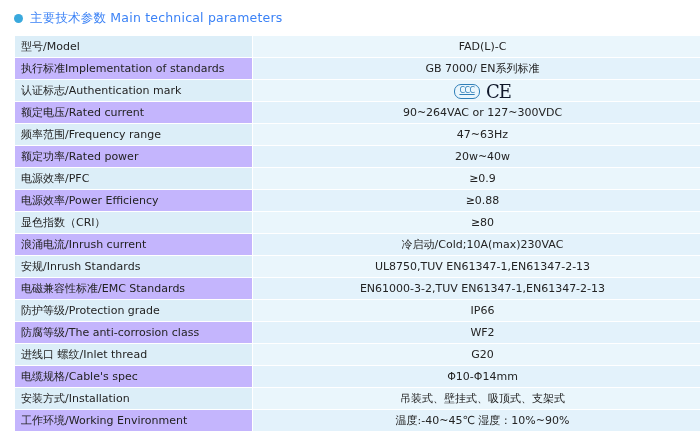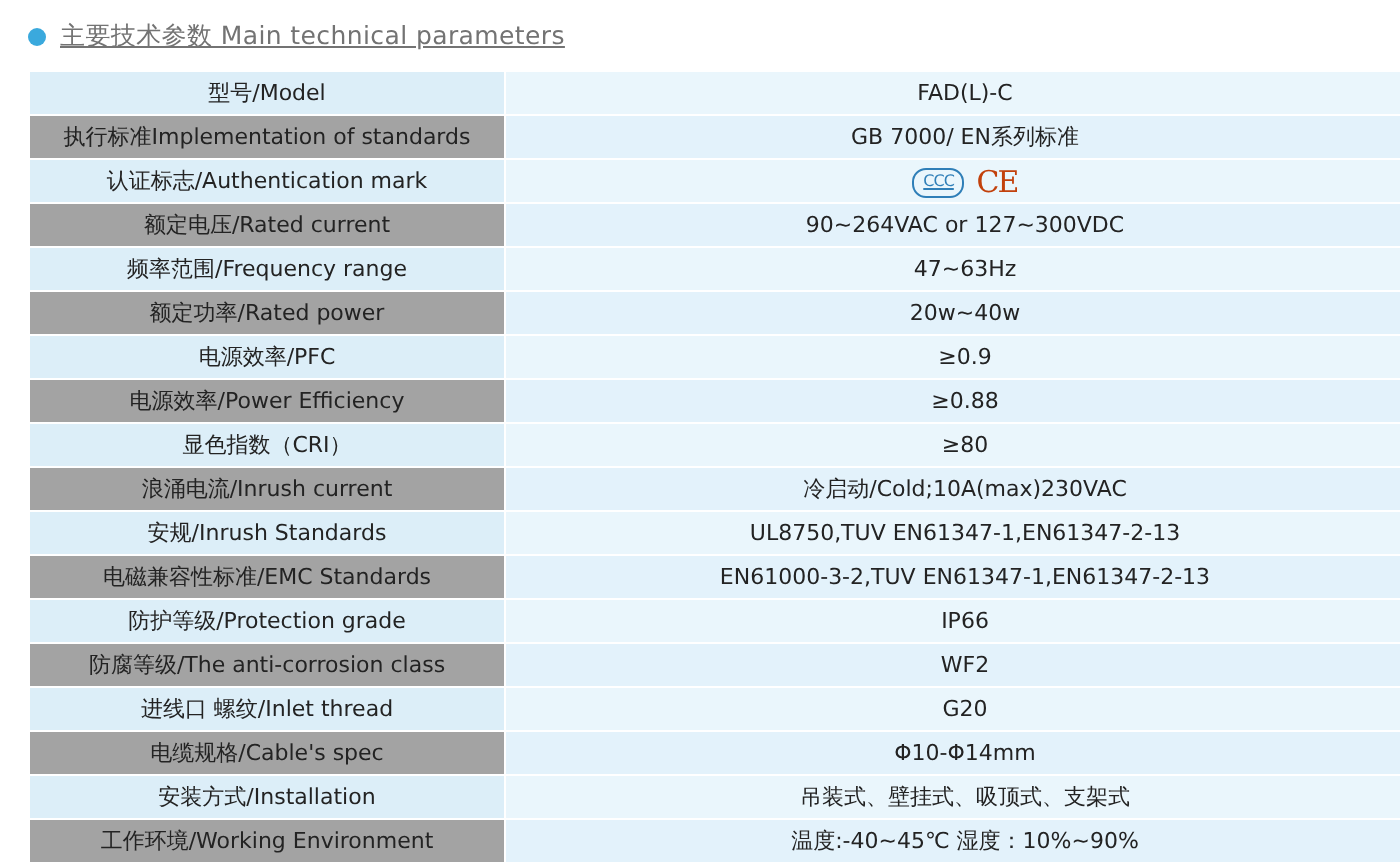--- a/index.html
+++ b/index.html
@@ -29,54 +29,53 @@
   .bullet {
     width: 9px;
     height: 9px;
     border-radius: 50%;
     background: #3aa9dd;
     margin-right: 7px;
     flex: 0 0 auto;
   }
   .title-text {
     font-size: 12.5px;
-    color: #737373;
+    color: #3b82f6;
     letter-spacing: 0.2px;
     white-space: nowrap;
-    text-decoration: underline;
   }
   table.spec {
     border-collapse: collapse;
     table-layout: fixed;
     width: 672px;
     margin: 0 auto;
     margin-left: 14px;
   }
   table.spec td {
     border: 1px solid #ffffff;
     font-size: 11px;
     height: 21px;
     line-height: 14px;
     padding: 0 6px;
     color: #232323;
     vertical-align: middle;
   }
   td.label {
     width: 225px;
     background: #dceef8;
-    text-align: center;
+    text-align: left;
     padding-left: 12px;
   }
   td.value {
     width: 447px;
     background: #eaf6fc;
     text-align: center;
   }
   tr.alt td.label {
-    background: #a3a3a3;
+    background: #c4b5fd;
   }
   tr.alt td.value {
     background: #e3f2fb;
   }
   .cert-marks {
     display: inline-flex;
     align-items: center;
     justify-content: center;
     gap: 6px;
     height: 14px;
@@ -89,22 +88,22 @@
     border-radius: 7px;
     color: #2f7fb8;
     font-size: 8px;
     line-height: 12px;
     text-align: center;
     letter-spacing: -0.5px;
     text-decoration: underline;
   }
   .cert-ce {
     display: inline-block;
-    color: #c2410c;
-    font-size: 15px;
+    color: #0f172a;
+    font-size: 18px;
     line-height: 13px;
     font-family: "DejaVu Serif", "Liberation Serif", serif;
     letter-spacing: -1px;
   }
 </style>
 </head>
 <body>
 
 <div class="page">
 

